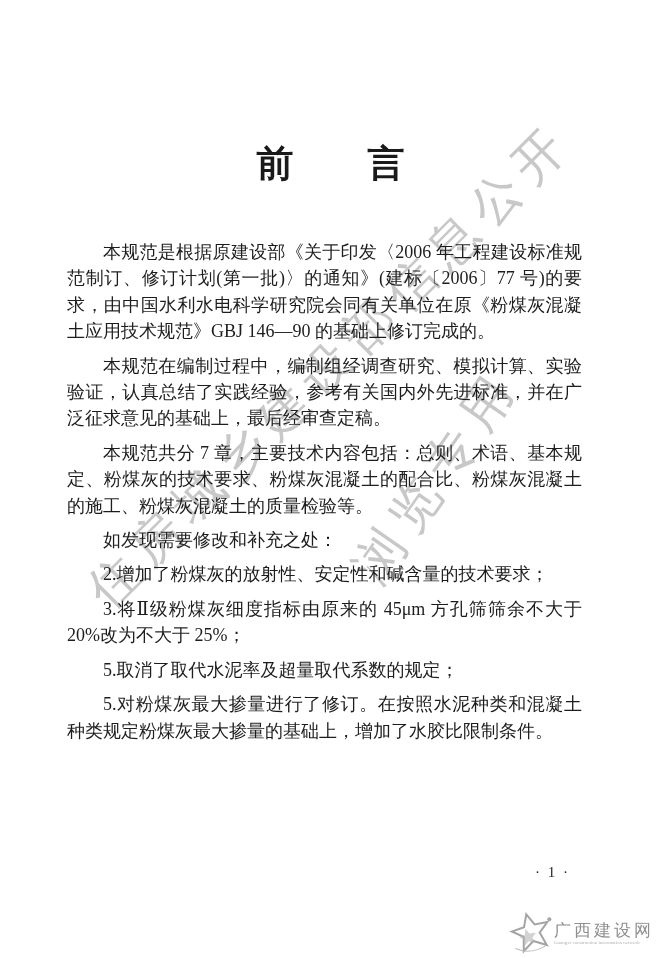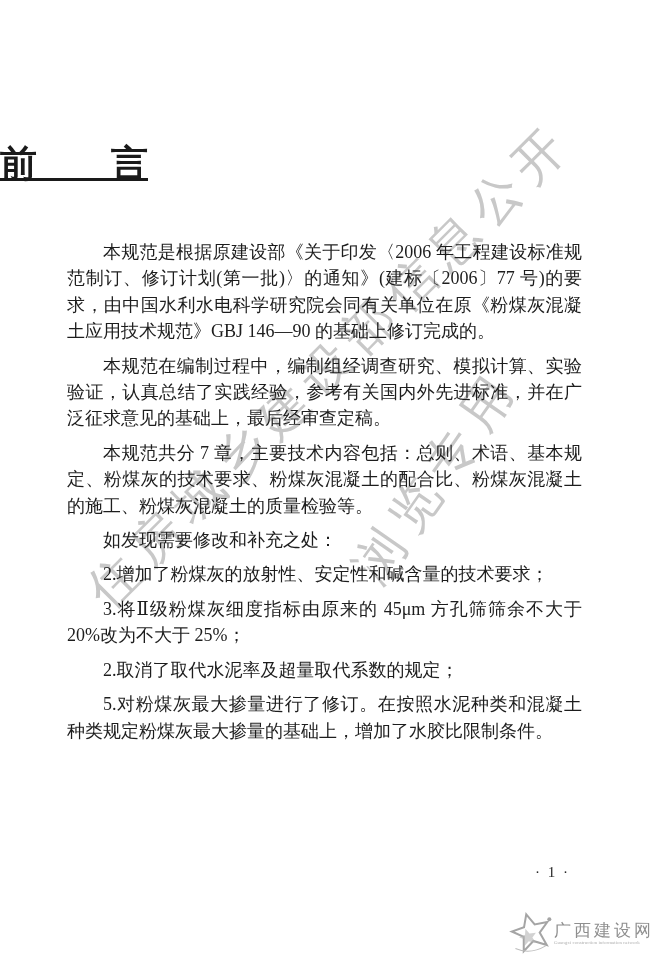--- a/index.html
+++ b/index.html
@@ -11,21 +11,21 @@
   
   .watermark {
     position:absolute; z-index:1; color:#c8c8c8; white-space:nowrap;
     font-size:50px; line-height:50px; font-weight:400; pointer-events:none;
   }
   .wm1 { left:1px;  top:344px; width:650px; letter-spacing:10px; transform:rotate(-45deg); transform-origin:center; }
   .wm2 { left:315px; top:455px; width:236px; letter-spacing:12px; transform:rotate(-55deg); transform-origin:center; }
   
   .doc-title {
     position:absolute; z-index:2; left:0; top:145px; width:100%; margin:0;
-    font-size:37px; line-height:1; font-weight:600; color:#1a1a1a;text-decoration:underline;
+    text-align:center; font-size:37px; line-height:1; font-weight:600; color:#1a1a1a;
   }
   
   .body-text { position:absolute; z-index:2; left:59px; top:231px; width:531px; }
   .body-text p {
     margin:8px; text-indent:2em; font-size:18px; line-height:26.4px;
     color:#1d1d1d; text-align:justify; text-justify:inter-character;
   }
   
   .page-number {
     position:absolute; z-index:2; top:864px; right:91px;
@@ -49,21 +49,21 @@
 
   <h1 class="doc-title">前　　言</h1>
 
   <div class="body-text">
       <p>本规范是根据原建设部《关于印发〈2006 年工程建设标准规范制订、修订计划(第一批)〉的通知》(建标〔2006〕77 号)的要求，由中国水利水电科学研究院会同有关单位在原《粉煤灰混凝土应用技术规范》GBJ 146—90 的基础上修订完成的。</p>
       <p>本规范在编制过程中，编制组经调查研究、模拟计算、实验验证，认真总结了实践经验，参考有关国内外先进标准，并在广泛征求意见的基础上，最后经审查定稿。</p>
       <p>本规范共分 7 章，主要技术内容包括：总则、术语、基本规定、粉煤灰的技术要求、粉煤灰混凝土的配合比、粉煤灰混凝土的施工、粉煤灰混凝土的质量检验等。</p>
       <p>如发现需要修改和补充之处：</p>
       <p>2.增加了粉煤灰的放射性、安定性和碱含量的技术要求；</p>
       <p>3.将Ⅱ级粉煤灰细度指标由原来的 45μm 方孔筛筛余不大于 20%改为不大于 25%；</p>
-      <p>2.取消了取代水泥率及超量取代系数的规定；</p>
+      <p>5.取消了取代水泥率及超量取代系数的规定；</p>
       <p>5.对粉煤灰最大掺量进行了修订。在按照水泥种类和混凝土种类规定粉煤灰最大掺量的基础上，增加了水胶比限制条件。</p>
     </div>
 
   <div class="page-number">· 1 ·</div>
 
   <div class="logo">
     <span class="logo-star">
       <svg viewBox="0 0 50 48" xmlns="http://www.w3.org/2000/svg">
         <path d="M25 3 L31 16 L45 17 L34 26 L38 41 L25 33 L12 41 L16 26 L5 17 L19 16 Z" fill="none" stroke="#a5a5a5" stroke-width="2.2" transform="rotate(-15 25 23)"></path>
         <path d="M20 18 L23 24 L30 25 L25 29 L27 36 L20 32 L14 36 L16 29 L11 25 L18 24 Z" fill="#b4b4b4" opacity="0.6" transform="rotate(-15 25 23)"></path>

